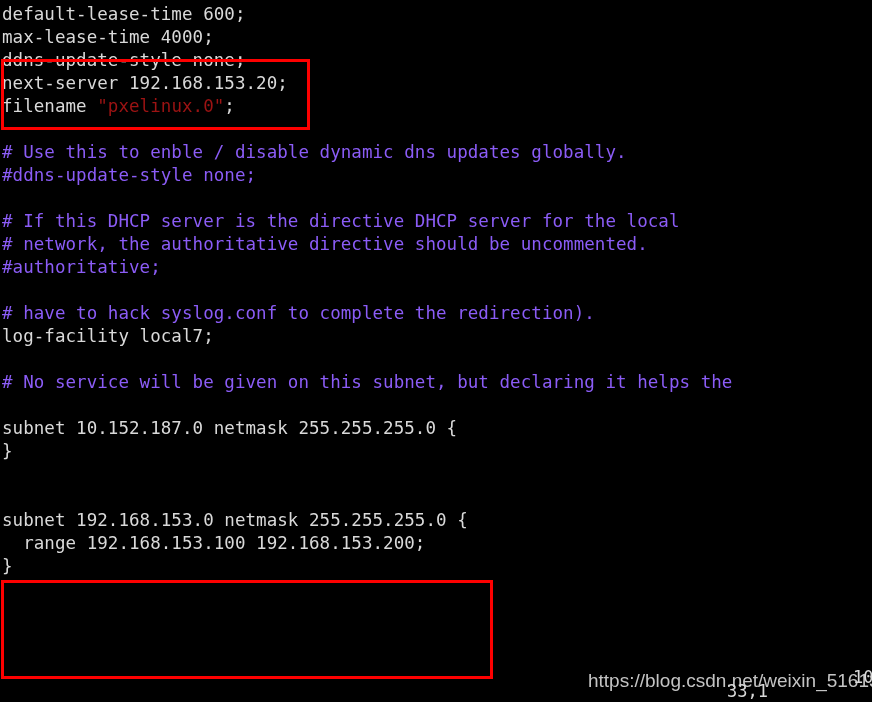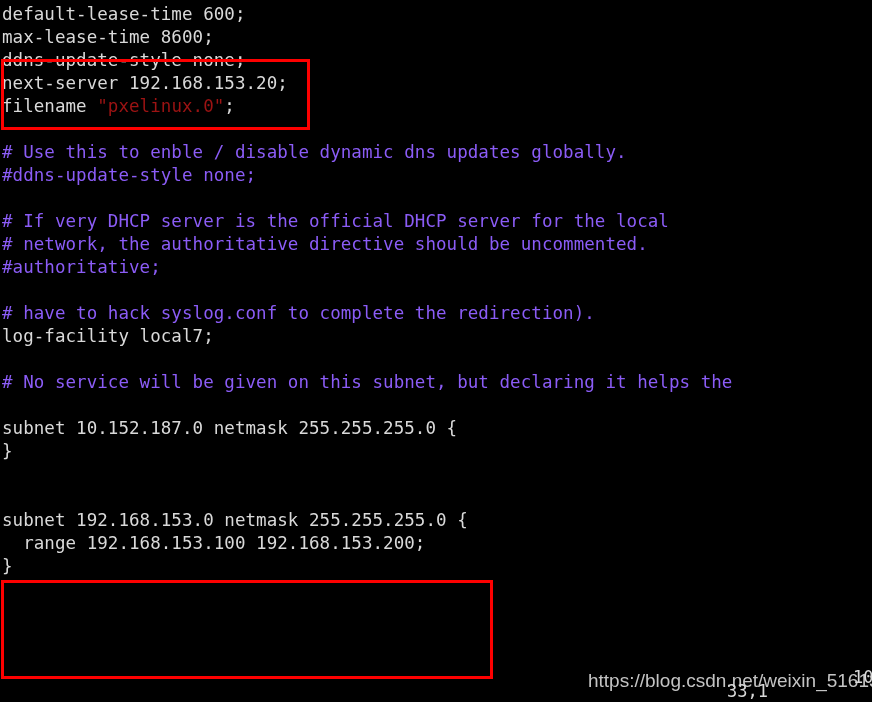--- a/index.html
+++ b/index.html
@@ -83,31 +83,31 @@
   }
 </style>
 </head>
 <body>
 
 <div id="screen">
 
   <div id="buffer">
 
     <div class="line c-norm">default-lease-time 600;</div>
-    <div class="line c-norm">max-lease-time 8600;</div>
+    <div class="line c-norm">max-lease-time 4000;</div>
     <div class="line c-norm">ddns-update-style none;</div>
     <div class="line c-norm">next-server 192.168.153.20;</div>
 
     <div class="line"><span class="c-norm">filename </span><span class="c-string">"pxelinux.0"</span><span class="c-norm">;</span></div>
 
     <div class="line blank"></div>
     <div class="line c-comment"># Use this to enble / disable dynamic dns updates globally.</div>
     <div class="line c-comment">#ddns-update-style none;</div>
     <div class="line blank"></div>
-    <div class="line c-comment"># If very DHCP server is the official DHCP server for the local</div>
+    <div class="line c-comment"># If this DHCP server is the directive DHCP server for the local</div>
     <div class="line c-comment"># network, the authoritative directive should be uncommented.</div>
     <div class="line c-comment">#authoritative;</div>
     <div class="line blank"></div>
     <div class="line c-comment"># have to hack syslog.conf to complete the redirection).</div>
     <div class="line c-norm">log-facility local7;</div>
     <div class="line blank"></div>
     <div class="line c-comment"># No service will be given on this subnet, but declaring it helps the</div>
     <div class="line blank"></div>
     <div class="line c-norm">subnet 10.152.187.0 netmask 255.255.255.0 {</div>
     <div class="line c-norm">}</div>

